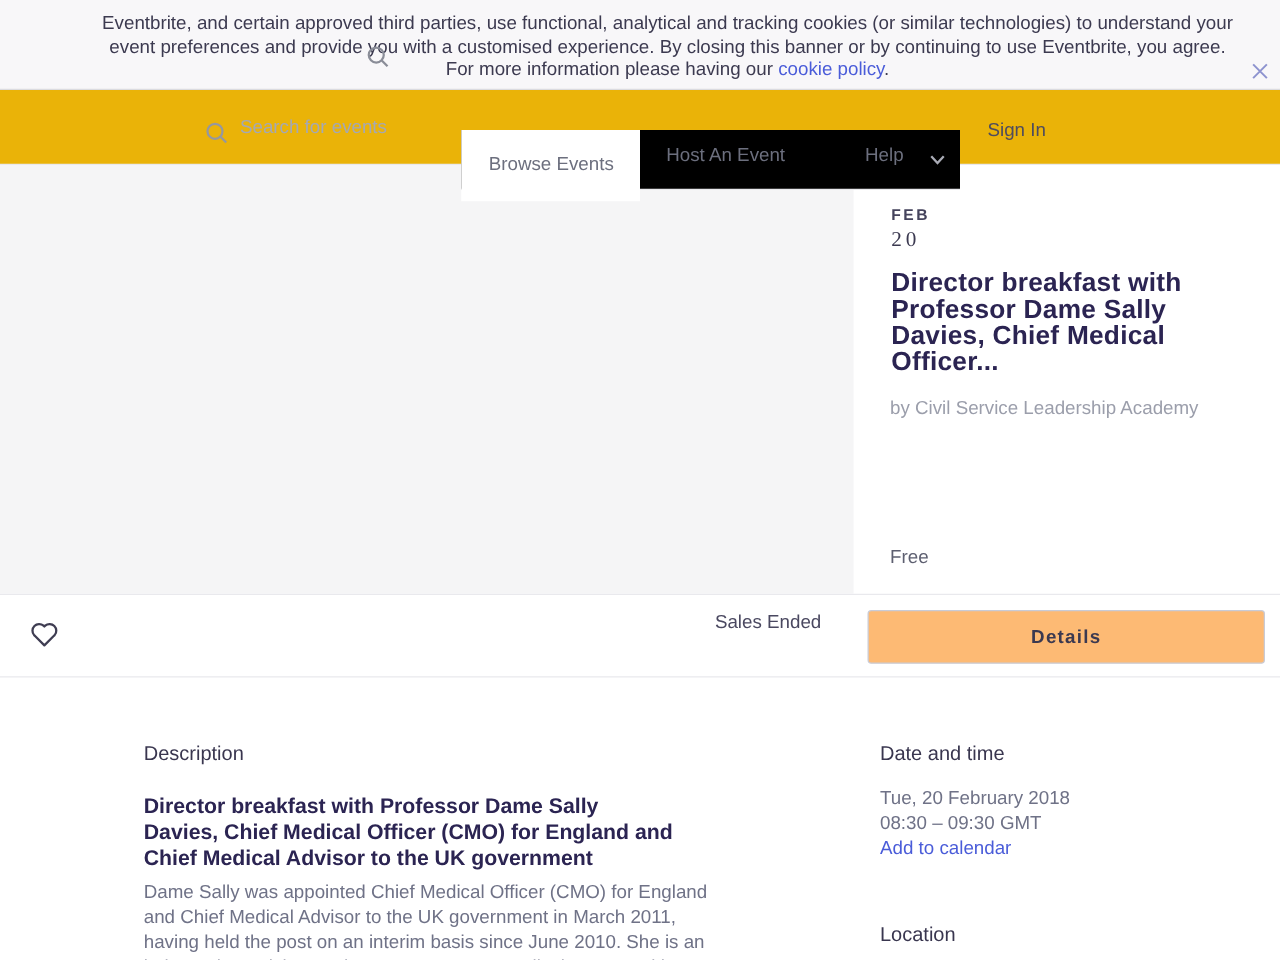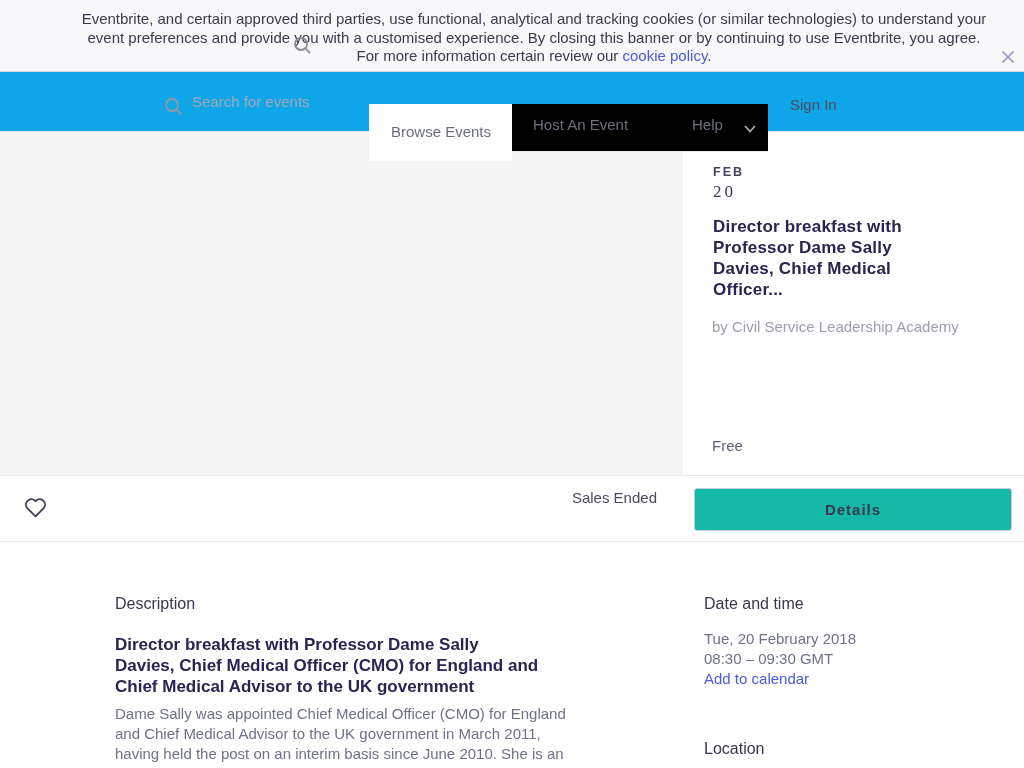--- a/index.html
+++ b/index.html
@@ -11,21 +11,21 @@
   .cookie-banner { position:absolute; left:0; top:0; width:1024px; height:72px;
     background:#f8f7f9; border-bottom:1px solid #dbdbe0; text-align:center;
     font-size:15px; line-height:18.5px; color:#3c3a50; padding-top:10px;padding-left:44px; }
   .link { color:#4a5cd9; text-decoration:none; cursor:pointer; }
   .banner-close { position:absolute; top:49px; right:8px; width:16px; height:16px; cursor:pointer; }
 
   .stray-search { position:absolute; left:293px; top:36px; z-index:9; }
 
   
   .header { position:absolute; left:0; top:72px; width:1024px; height:60px;
-    background:#0ea5e9; border-bottom:1px solid #e9e9ed; z-index:4; }
+    background:#eab308; border-bottom:1px solid #e9e9ed; z-index:4; }
   .hdr-search-icon { position:absolute; left:164px; top:25px; }
   .search-input { position:absolute; left:192px; top:14px; width:330px; height:30px;
     border:none; outline:none; background:transparent; font-family:"Liberation Sans", sans-serif;
     font-size:15px; color:#39364f; }
   .search-input::placeholder { color:#a5a8b3; opacity:1; }
   .sign-in { position:absolute; left:790px; top:24px; font-size:15px; color:#4e4c5e;
     text-decoration:none; cursor:pointer; }
 
   
   .nav-box { position:absolute; left:369px; top:104px; width:399px; height:48px;
@@ -37,32 +37,32 @@
   .browse-tab { position:absolute; left:369px; top:104px; width:143px; height:57px;
     background:#fff; z-index:6; cursor:pointer; }
   .browse-tab span { position:absolute; left:22px; top:19px; font-size:15px; color:#6c6f7e; }
 
   
   .hero { position:absolute; left:0; top:132px; width:683px; height:343px; background:#f5f5f6; z-index:1; }
   .event-card { position:absolute; left:683px; top:132px; width:341px; height:343px; background:#fff; z-index:2; }
   .ec-month { position:absolute; left:30px; top:33px; font-size:12.5px; font-weight:bold;
     letter-spacing:2px; color:#45435c; }
   .ec-day { position:absolute; left:30px; top:50px; font-size:17px; letter-spacing:3px; color:#3b3950;font-family:Liberation Serif, serif; }
-  .ec-title { position:absolute; left:30px; top:84px; width:285px; font-size:17px; font-weight:bold;
+  .ec-title { position:absolute; left:30px; top:84px; width:285px; font-size:21px; font-weight:bold;
     line-height:21px; letter-spacing:0.2px; color:#2b2452; }
   .ec-org { position:absolute; left:29px; top:186px; font-size:15px; color:#9b9eab; }
   .ec-price { position:absolute; left:29px; top:305px; font-size:15px; color:#5d5f70; }
 
   
   .action-bar { position:absolute; left:0; top:475px; width:1024px; height:67px; background:#fff;
     border-top:1px solid #e9e9ed; border-bottom:1px solid #e9e9ed; z-index:3; }
   .heart { position:absolute; left:24px; top:21px; cursor:pointer; }
   .sales-ended { position:absolute; top:13px; right:367px; font-size:15px; color:#4a4860; }
   .details-btn { position:absolute; left:694px; top:12px; width:318px; height:43px;
-    background:#14b8a6; border:1px solid #c9cbd6; border-radius:3px; cursor:pointer;
+    background:#fdba74; border:1px solid #c9cbd6; border-radius:3px; cursor:pointer;
     font-family:"Liberation Sans", sans-serif; font-size:15px; font-weight:bold;
     letter-spacing:1px; color:#3b3950; }
 
   
   h2.sec { font-size:16px; font-weight:normal; color:#39364f; }
   .desc-col { position:absolute; left:115px; top:595px; width:500px; z-index:1; }
   .desc-sub { margin-top:21px; font-size:17px; font-weight:bold; line-height:21px; color:#2b2452; }
   .desc-body { margin-top:7px; font-size:15px; line-height:20px; color:#6f7287; }
   .side-col { position:absolute; left:704px; top:595px; width:300px; z-index:1; }
   .side-text { margin-top:16px; font-size:15px; line-height:20px; color:#6f7287; }
@@ -70,21 +70,21 @@
 </style>
 </head>
 <body>
 
 <div class="page">
 
   <div class="cookie-banner">
     <div>
       <span>Eventbrite, and certain approved third parties, use functional, analytical and tracking cookies (or similar technologies) to understand your</span><br>
       <span>event preferences and provide you with a customised experience. By closing this banner or by continuing to use Eventbrite, you agree.</span><br>
-      <span>For more information certain review our </span><a class="link" href="#">cookie policy</a><span>.</span>
+      <span>For more information please having our </span><a class="link" href="#">cookie policy</a><span>.</span>
     </div>
     <span class="banner-close">
       <svg width="16" height="16" viewBox="0 0 16 16">
           <path d="M2.5 2.5 L13.5 13.5 M13.5 2.5 L2.5 13.5" stroke="#8e93cf" stroke-width="1.6" fill="none"></path>
         </svg>
     </span>
   </div>
 
   <span class="stray-search">
     <svg width="19" height="19" viewBox="0 0 19 19">

